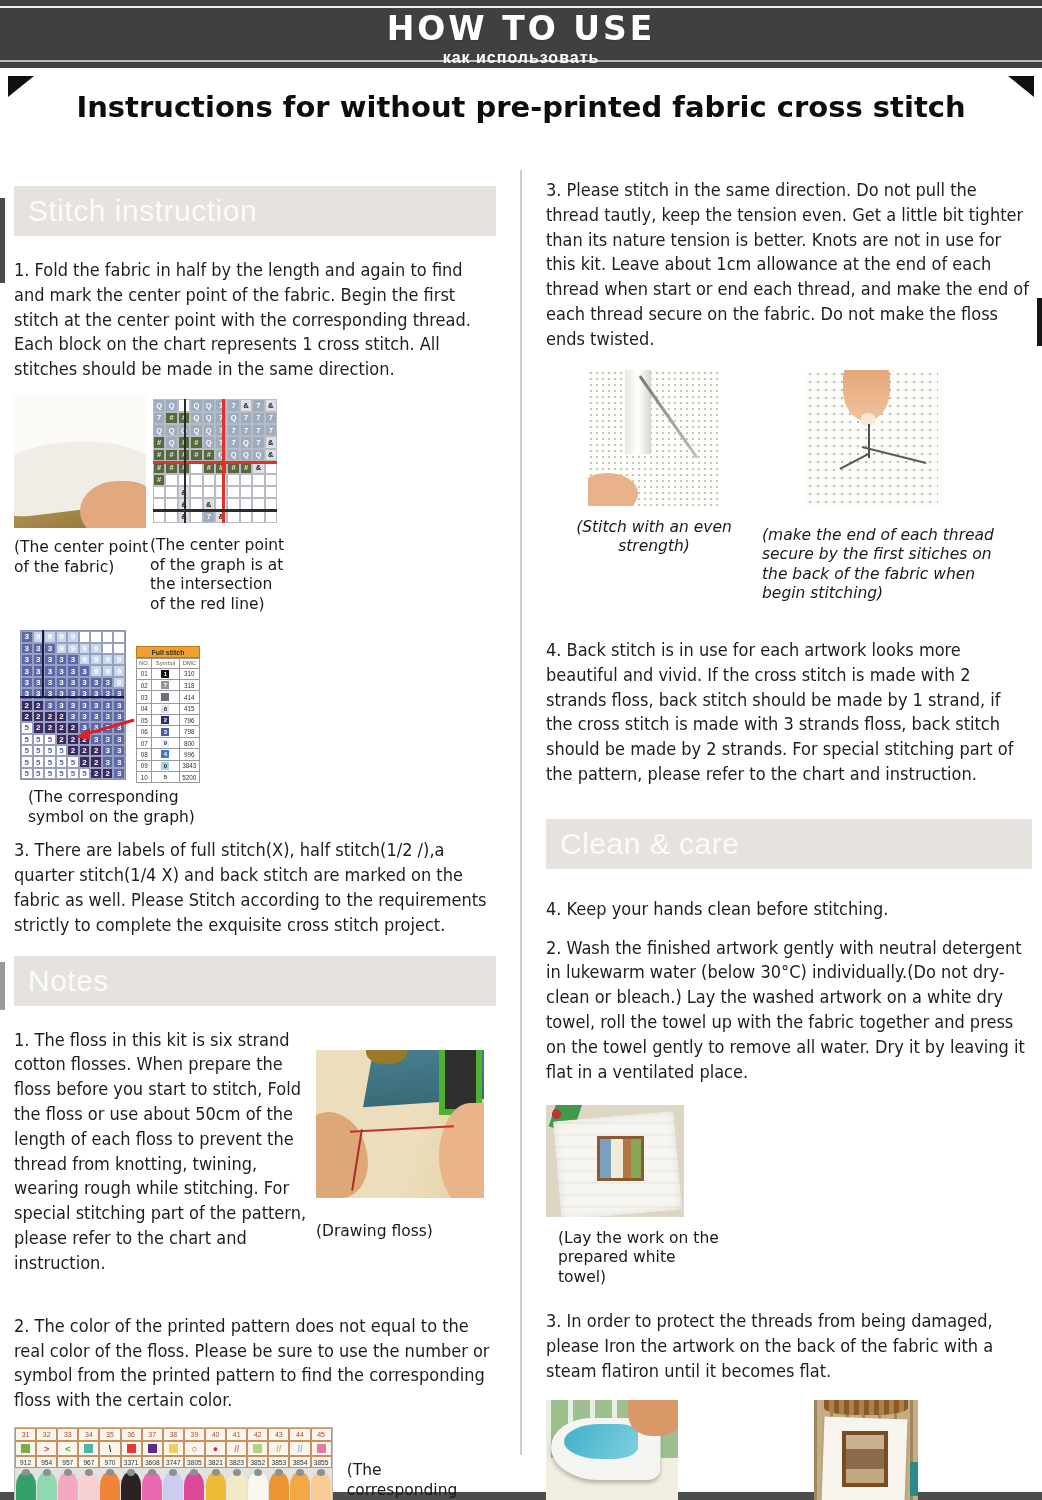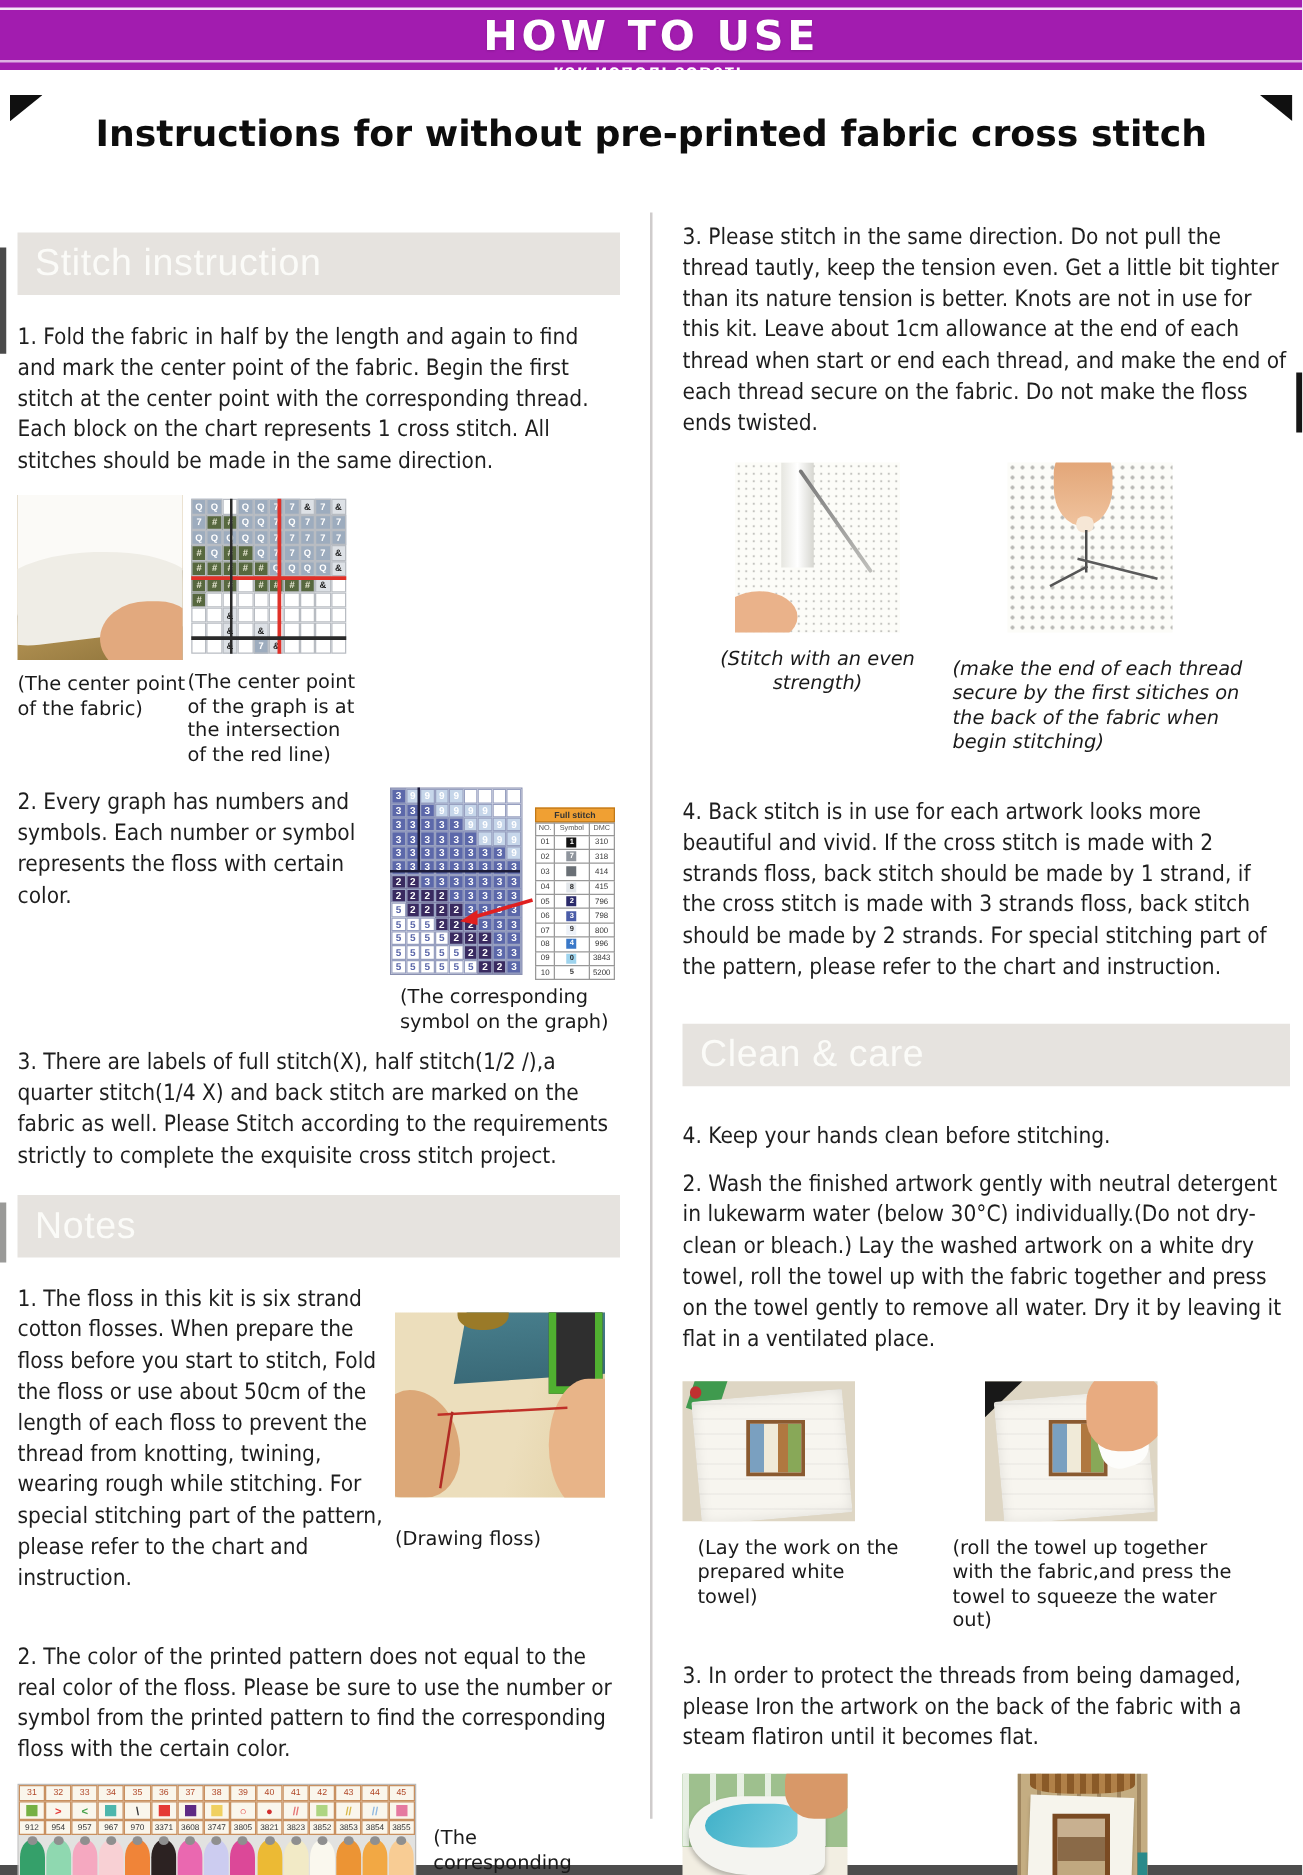--- a/index.html
+++ b/index.html
@@ -1,20 +1,20 @@
 <!DOCTYPE html>
 <html><head>
 <meta charset="utf-8">
 <style>
   html,body{margin:0;padding:0;background:#fff;}
   .page{position:relative;width:1042px;height:1500px;background:#fff;overflow:hidden;
         font-family:"Liberation Sans",sans-serif;color:#222;}
 
   
-  .banner{position:absolute;left:0;top:0;right:0;height:56px;background:#a21caf;text-align:center;}
+  .banner{position:absolute;left:0;top:0;right:0;height:68px;background:#404040;text-align:center;}
   .banner::before{content:"";position:absolute;left:0;right:0;top:6px;height:2px;background:rgba(255,255,255,.9);}
   .banner::after{content:"";position:absolute;left:0;right:0;bottom:6px;height:2px;background:rgba(255,255,255,.65);}
   .banner-title{margin-top:9px;font-size:33px;font-weight:800;letter-spacing:3px;color:#fff;
                 text-shadow:0 1px 2px rgba(0,0,0,.15);font-family:"DejaVu Sans",sans-serif;}
   .banner-subtitle{font-size:16px;font-weight:700;color:#fff;letter-spacing:1px;margin-top:1px;}
   .tri{position:absolute;top:76px;width:26px;height:21px;background:#101010;}
   .tri-l{left:8px;clip-path:polygon(0 0,100% 0,0 100%);}
   .tri-r{right:8px;clip-path:polygon(0 0,100% 0,100% 100%);}
 
   .page-title{position:absolute;top:90px;left:0;width:100%;text-align:center;margin:0;
@@ -347,21 +347,20 @@
               <span class="cem"></span>
               <span class="cem"></span>
               <span class="cem"></span>
             </div>
         </div>
         <figcaption class="cap">(The center point of the graph is at the intersection of the red line)</figcaption>
       </figure>
     </div>
 
     <div class="row-p2">
-      <p class="body p2text">2. Every graph has numbers and symbols. Each number or symbol represents the floss with certain color.</p>
       <div class="fig4">
         <div class="sgrid" id="symbolGrid">
             <span class="g3">3</span>
             <span class="g9">9</span>
             <span class="g9">9</span>
             <span class="g9">9</span>
             <span class="g9">9</span>
             <span class="gE"></span>
             <span class="gE"></span>
             <span class="gE"></span>
@@ -690,30 +689,20 @@
     <div class="figrow-t">
       <figure class="ft1" style="margin:0;">
         <div class="photo p-towel">
           <div class="tw-green"></div>
           <div class="tw-red"></div>
           <div class="tw-towel"></div>
           <div class="tw-art"></div>
         </div>
         <figcaption class="cap">(Lay the work on the prepared white towel)</figcaption>
       </figure>
-      <figure class="ft2" style="margin:0;">
-        <div class="photo p-towel">
-          <div class="tw-dark"></div>
-          <div class="tw-towel"></div>
-          <div class="tw-art"></div>
-          <div class="tw-cloth"></div>
-          <div class="tw-hand"></div>
-        </div>
-        <figcaption class="cap">(roll the towel up together with the fabric,and press the towel to squeeze the water out)</figcaption>
-      </figure>
     </div>
 
     <p class="body c3">3. In order to protect the threads from being damaged, please Iron the artwork on the back of the fabric with a steam flatiron until it becomes flat.</p>
 
     <div class="figrow-i">
       <figure class="fi1" style="margin:0;">
         <div class="photo p-iron">
           <div class="ir-body">
             <div class="ir-teal"></div>
           </div>

